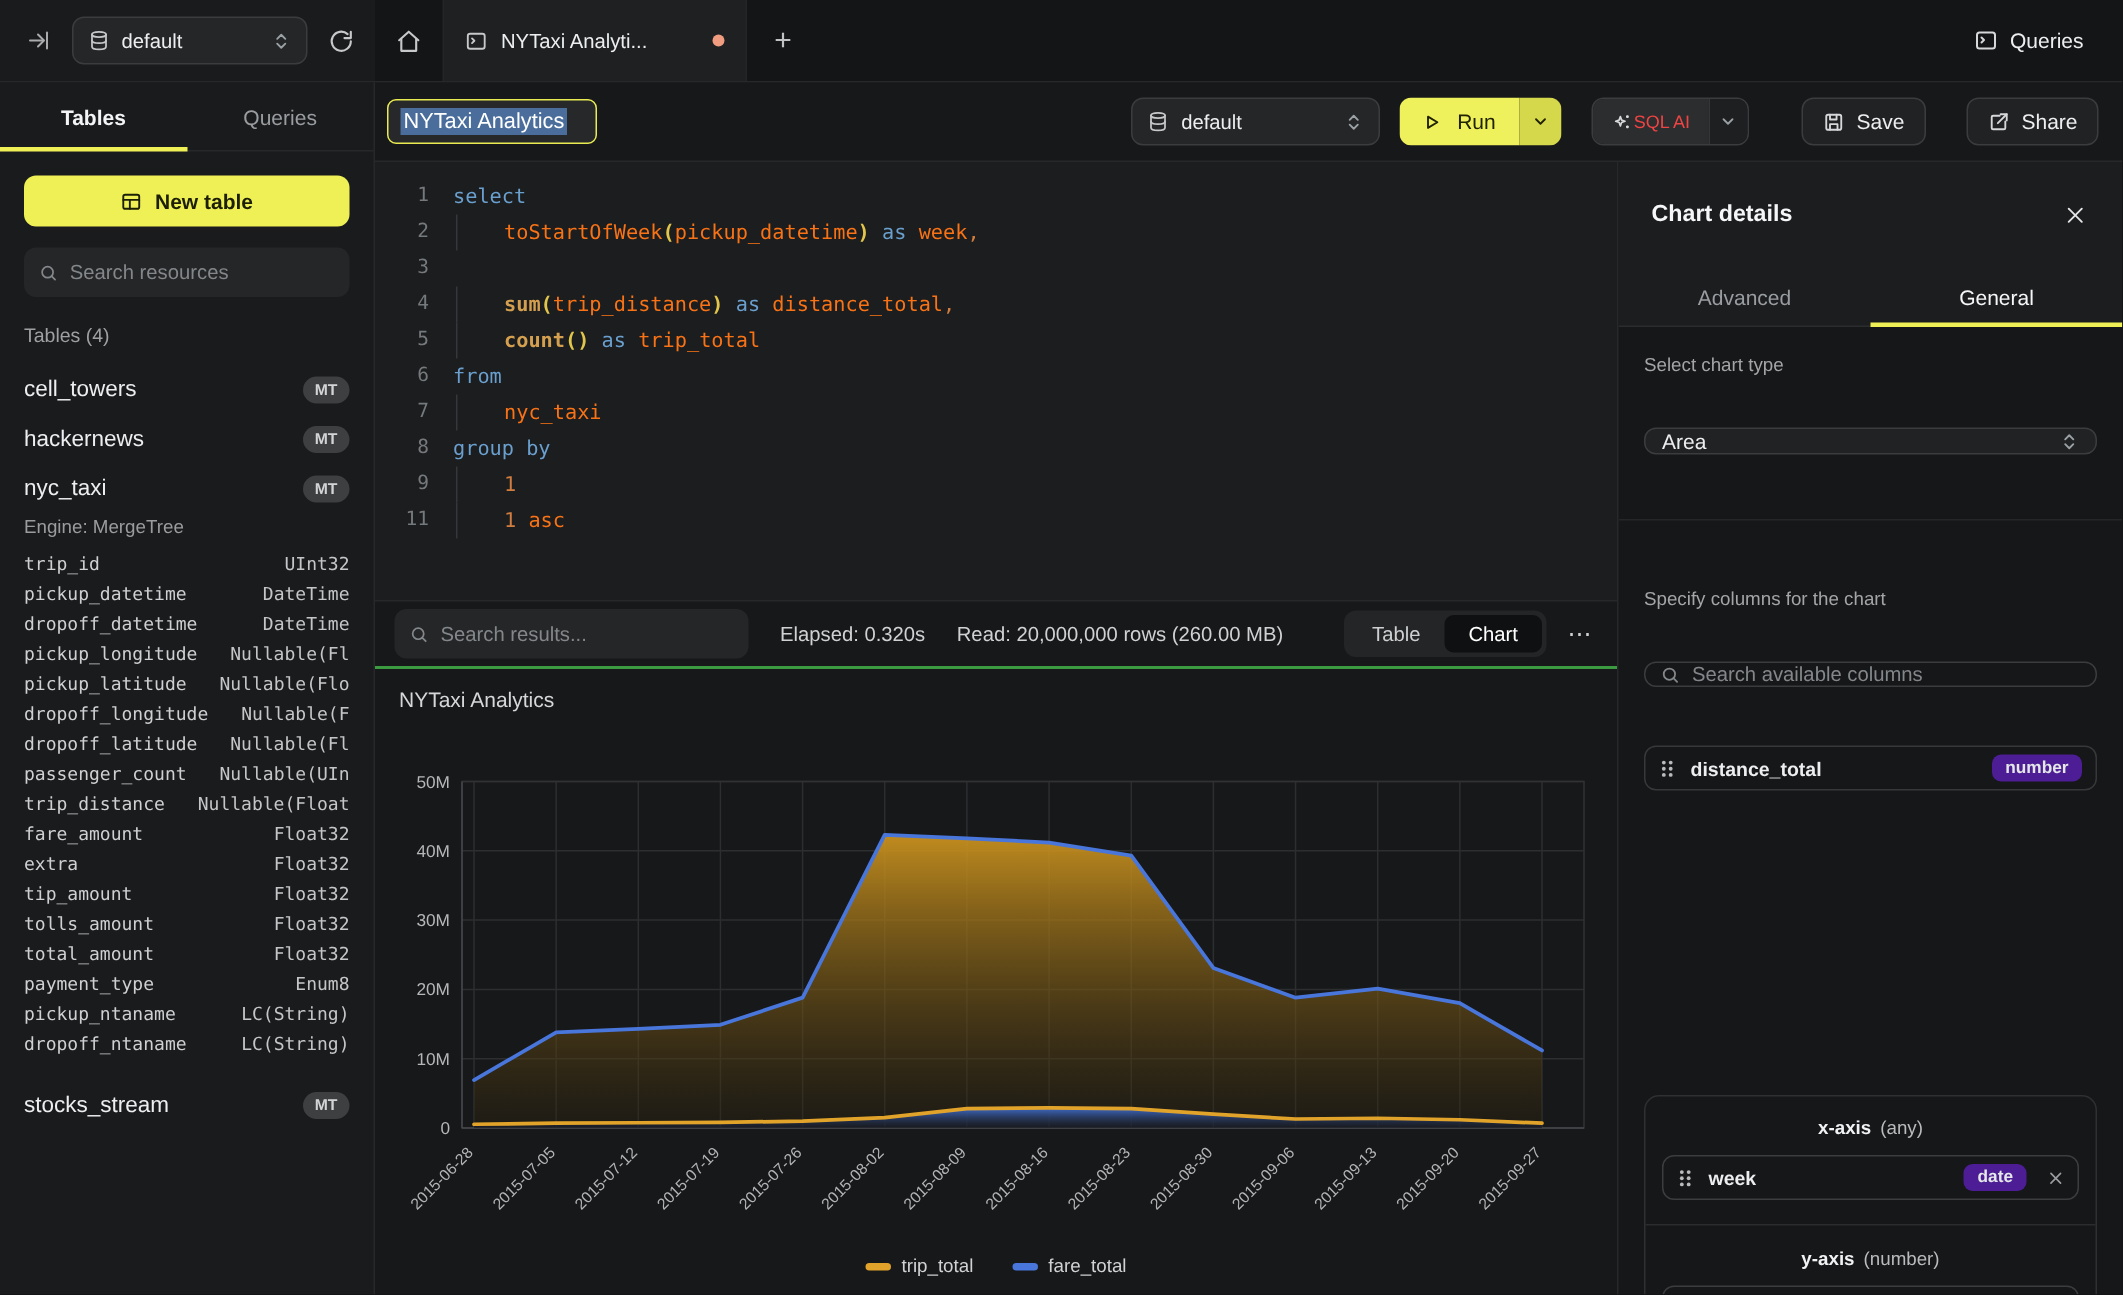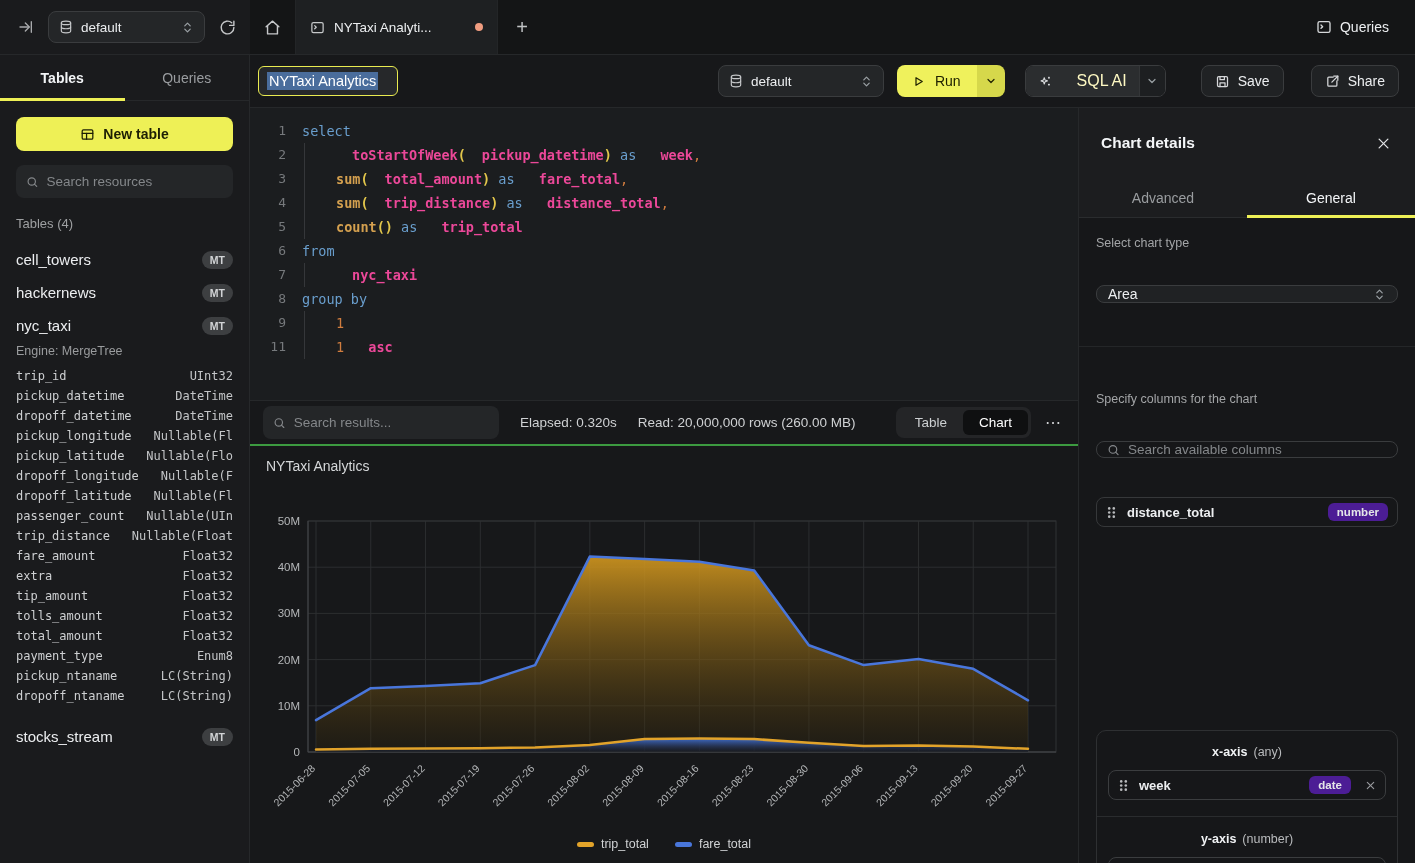--- a/index.html
+++ b/index.html
@@ -50,38 +50,38 @@
   .toolbar { height:53px; flex:0 0 53px; display:flex; align-items:center; padding:0 16px 0 8px; background:#17181a; border-bottom:1px solid #26282a; }
   .title-input { height:30px; min-width:140px; border:1px solid #e9eb50; border-radius:6px; background:#26282a; display:flex; align-items:center; padding:0 8px; cursor:text; }
   .title-input .sel { background:#4a6d9c; color:#ffffff; font-size:14.5px; padding:1px 2px; }
   .toolbar .spacer { flex:1; }
   .tb-select { height:32px; width:166px; display:flex; align-items:center; gap:8px; background:#242628; border:1px solid #3a3c3e; border-radius:8px; padding:0 10px; cursor:pointer; }
   .tb-select .lbl { flex:1; font-size:13.5px; color:#eceef0; }
   .run-btn { height:32px; margin-left:13px; display:flex; align-items:stretch; border-radius:8px; overflow:hidden; cursor:pointer; }
   .run-main { background:#eff15c; color:#202200; display:flex; align-items:center; gap:9px; padding:0 16px 0 14px; font-size:14px; font-weight:500; }
   .run-caret { width:28px; background:#d6d84b; display:flex; align-items:center; justify-content:center; }
   .sqlai-btn { height:32px; margin-left:20px; display:flex; align-items:stretch; border:1px solid #3a3c3e; border-radius:8px; overflow:hidden; cursor:pointer; }
-  .sqlai-main { background:#2b2d2f; display:flex; align-items:center; gap:24px; padding:0 12px; font-size:16px; color:#fef9c3; }
+  .sqlai-main { background:#2b2d2f; display:flex; align-items:center; gap:0; padding:0 12px; font-size:12px; color:#ef4444; }
   .sqlai-caret { width:26px; background:#1d1f21; display:flex; align-items:center; justify-content:center; border-left:1px solid #343638; }
   .ghost-btn { height:32px; display:flex; align-items:center; gap:8px; padding:0 13px; background:#202224; border:1px solid #3a3c3e; border-radius:8px; font-size:14px; color:#eceef0; cursor:pointer; }
   .save-btn { margin-left:35px; }
   .share-btn { margin-left:27px; }
 
   .content-row { flex:1; display:flex; min-height:0; }
   .main-col { width:828px; flex:0 0 828px; display:flex; flex-direction:column; min-height:0; }
 
   
   .editor { height:292px; flex:0 0 292px; background:#1b1d1f; padding:11px 0 0 12px; font-family:"DejaVu Sans Mono", monospace; font-size:13.5px; overflow:hidden; }
   .code-line { display:flex; height:24px; line-height:24px; }
   .code-line .ln { width:24px; text-align:right; color:#76797c; margin-right:16px; flex:0 0 24px; font-size:13px; }
   .code-line .txt { position:relative; white-space:pre; display:block; }
   .code-line .txt.ind { padding-left:34px; }
   .code-line .txt.ind::before { content:""; position:absolute; left:2px; top:0; bottom:0; width:1px; background:#35373a; }
   .tk-kw { color:#6a9fce; }
-  .tk-id { color:#ec4899; font-weight:700;margin-left:16px; }
+  .tk-id { color:#f97316; font-weight:400; }
   .tk-fn { color:#d4a04f; font-weight:700; }
   .tk-pa { color:#e2c64b; font-weight:700; }
   .tk-pu { color:#d07d3f; }
   .tk-num { color:#d07d3f; }
   .tk-pl { color:#eceef0; }
 
   
   .results-bar { height:44px; flex:0 0 44px; background:#17181a; border-top:1px solid #26282a; display:flex; align-items:center; padding:0 12px 0 13px; }
   .res-search { width:236px; height:33px; background:#242628; border-radius:8px; display:flex; align-items:center; gap:8px; padding:0 10px; }
   .res-search input { background:transparent; border:0; outline:0; color:#d7d9db; font-size:13.5px; width:100%; font-family:"Liberation Sans",sans-serif; }
@@ -393,21 +393,20 @@
               <div class="code-line">
                 <span class="ln">1</span>
                 <span class="txt"><span class="tk-kw">select</span></span>
               </div>
               <div class="code-line">
                 <span class="ln">2</span>
                 <span class="txt ind"><span class="tk-id">toStartOfWeek</span><span class="tk-pa">(</span><span class="tk-id">pickup_datetime</span><span class="tk-pa">)</span><span class="tk-pl"> </span><span class="tk-kw">as</span><span class="tk-pl"> </span><span class="tk-id">week</span><span class="tk-pu">,</span></span>
               </div>
               <div class="code-line">
                 <span class="ln">3</span>
-                <span class="txt ind"><span class="tk-fn">sum</span><span class="tk-pa">(</span><span class="tk-id">total_amount</span><span class="tk-pa">)</span><span class="tk-pl"> </span><span class="tk-kw">as</span><span class="tk-pl"> </span><span class="tk-id">fare_total</span><span class="tk-pu">,</span></span>
               </div>
               <div class="code-line">
                 <span class="ln">4</span>
                 <span class="txt ind"><span class="tk-fn">sum</span><span class="tk-pa">(</span><span class="tk-id">trip_distance</span><span class="tk-pa">)</span><span class="tk-pl"> </span><span class="tk-kw">as</span><span class="tk-pl"> </span><span class="tk-id">distance_total</span><span class="tk-pu">,</span></span>
               </div>
               <div class="code-line">
                 <span class="ln">5</span>
                 <span class="txt ind"><span class="tk-fn">count</span><span class="tk-pa">()</span><span class="tk-pl"> </span><span class="tk-kw">as</span><span class="tk-pl"> </span><span class="tk-id">trip_total</span></span>
               </div>
               <div class="code-line">

